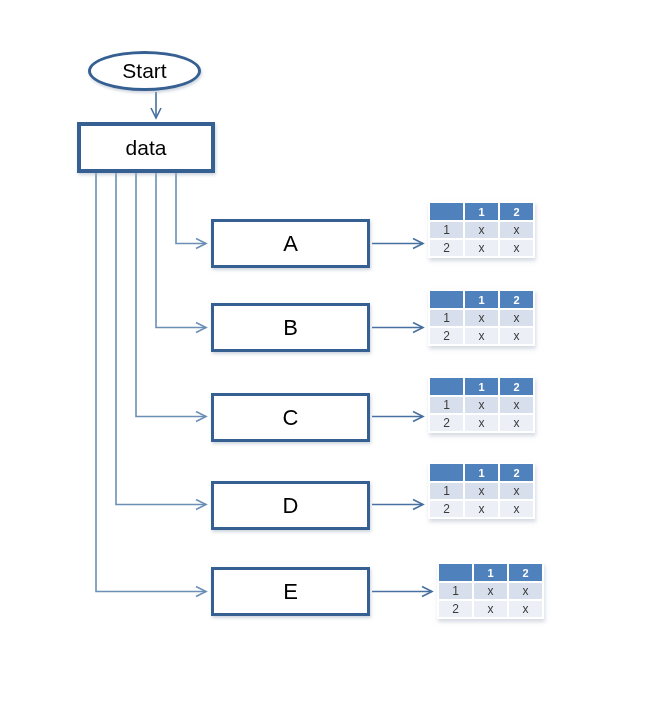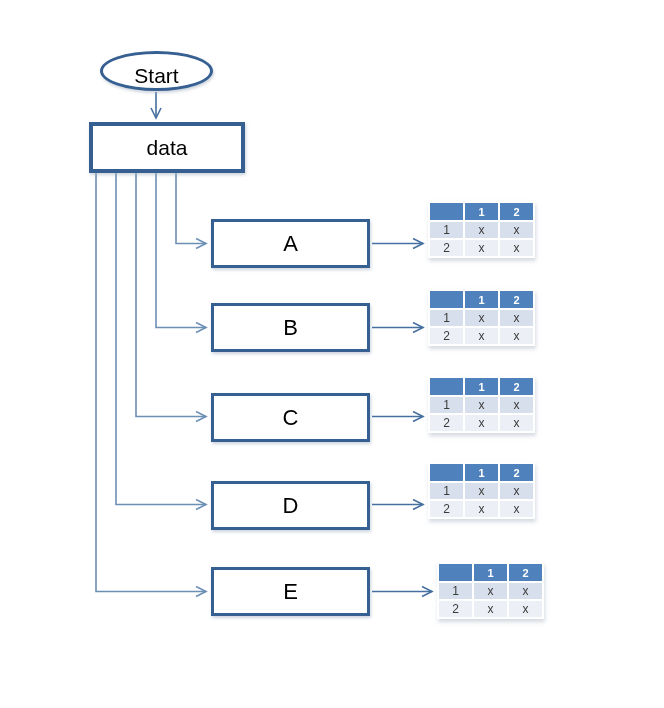--- a/index.html
+++ b/index.html
@@ -25,23 +25,23 @@
   .connectors path.ln{fill:none;stroke-width:1.6px;}
   .connectors path.light{stroke:var(--connector-branch);}
   .connectors path.dark{stroke:var(--connector-arrow);}
 
   .shape{
     position:absolute;display:flex;align-items:center;justify-content:center;
     background:#ffffff;border:3.5px solid var(--shape-border);
     color:var(--label-text);
     box-shadow:1px 2px 3px rgba(165,178,195,.55);
   }
-  .ellipse{left:100px;top:51px;width:113px;height:40px;border-radius:50%;border-width:3px;align-items:flex-end;}
+  .ellipse{left:88px;top:51px;width:113px;height:40px;border-radius:50%;border-width:3px;}
   .ellipse span{font-size:21px;}
-  .data-box{left:89px;top:122px;width:156px;height:51px;border-width:4px;}
+  .data-box{left:77px;top:122px;width:138px;height:51px;border-width:4px;}
   .data-box span{font-size:21px;}
   .node-box{left:211px;width:159px;height:49px;}
   .node-box span{font-size:22px;}
   .pos-box-a{top:219px;} .pos-box-b{top:303px;} .pos-box-c{top:393px;}
   .pos-box-d{top:481px;} .pos-box-e{top:567px;}
 
   .result-table{
     position:absolute;width:107px;table-layout:fixed;
     border-collapse:separate;border-spacing:2px;
     background:#ffffff;box-shadow:1px 3px 4px rgba(178,188,203,.55);

